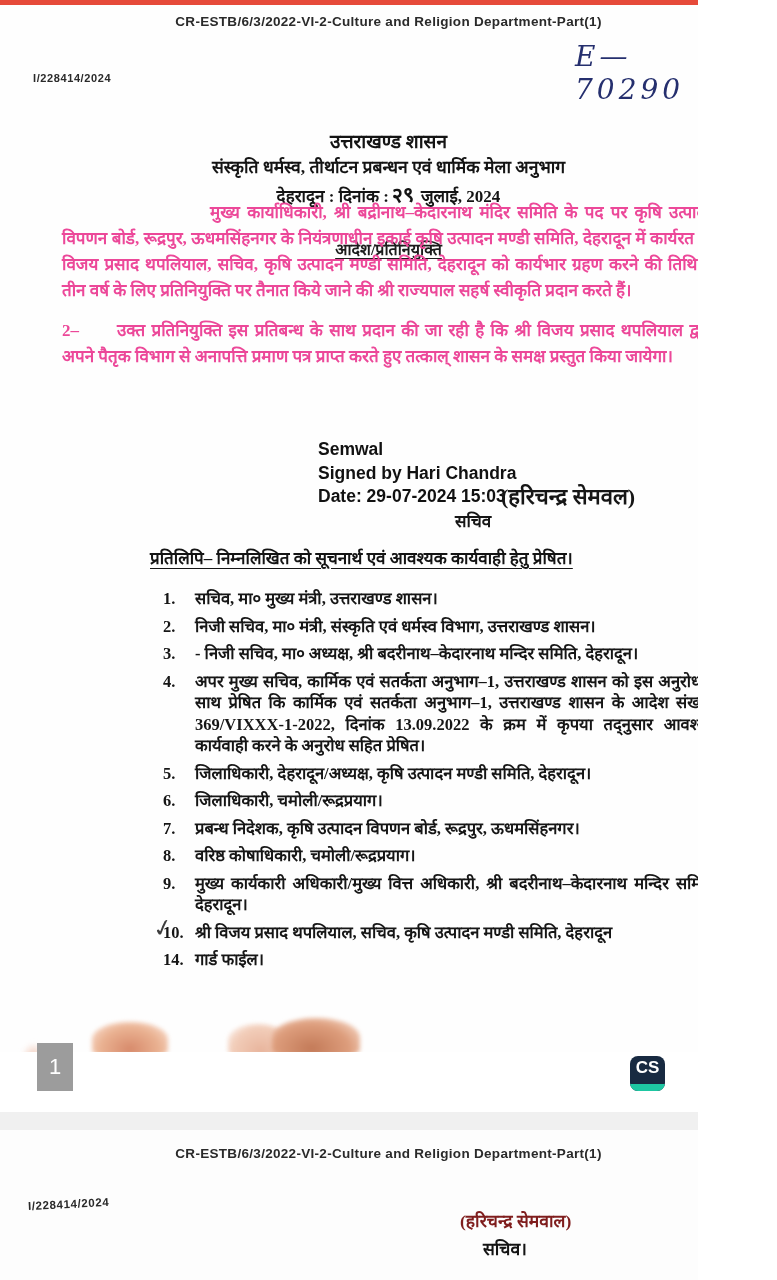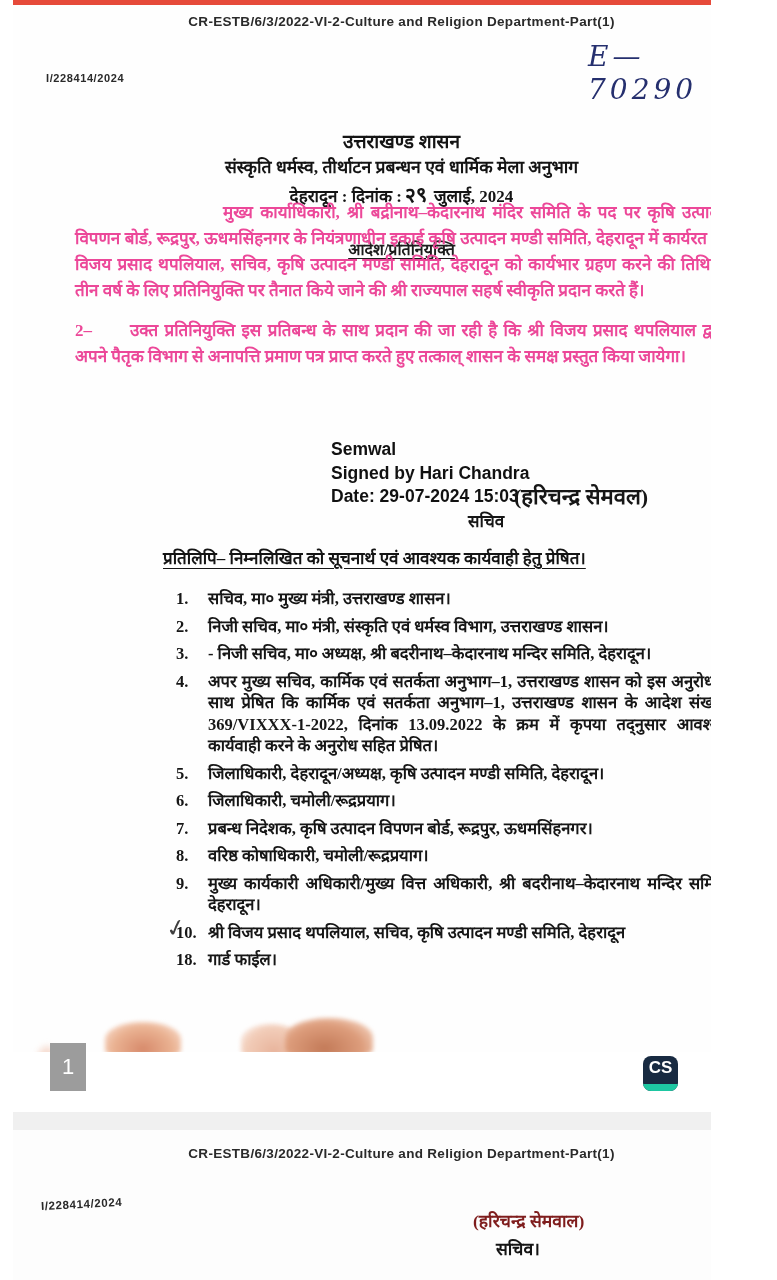--- a/index.html
+++ b/index.html
@@ -1,17 +1,17 @@
 <!DOCTYPE html>
 <html><head>
 <meta charset="utf-8">
 <style>
   html,body{margin:0;padding:0;background:#ffffff;}
   #screen{position:relative;width:698px;height:1280px;background:#ffffff;overflow:hidden;
-          font-family:"Liberation Serif","DejaVu Serif",serif;color:#1c1c1c;margin-left:13px;}
+          font-family:"Liberation Serif","DejaVu Serif",serif;color:#1c1c1c;}
   
   .page1{position:absolute;left:0;top:5px;width:777px;height:1107px;background:#fefefe;}
   .page1-edge{position:absolute;right:0;top:0;width:14px;height:100%;
               background:linear-gradient(to right,rgba(0,0,0,0),rgba(0,0,0,0.06));}
   .topbar{position:absolute;left:0;top:0;width:777px;height:5px;background:#e64a3a;}
   .separator{position:absolute;left:0;top:1112px;width:777px;height:18px;background:#f0f0f0;}
   .page2{position:absolute;left:0;top:1130px;width:777px;height:150px;background:#fdfdfd;}
 
   .hdr-ref{position:absolute;left:0;width:777px;text-align:center;
            font-family:"Liberation Sans","DejaVu Sans",sans-serif;
@@ -167,21 +167,21 @@
     </div>
     <div class="li">
       <span class="num">9.</span>
       <span class="txt">मुख्य कार्यकारी अधिकारी/मुख्य वित्त अधिकारी, श्री बदरीनाथ–केदारनाथ मन्दिर समिति, देहरादून।</span>
     </div>
     <div class="li">
       <span class="num"><span>10.</span><span class="tick">✓</span></span>
       <span class="txt">श्री विजय प्रसाद थपलियाल, सचिव, कृषि उत्पादन मण्डी समिति, देहरादून</span>
     </div>
     <div class="li">
-      <span class="num">18.</span>
+      <span class="num">14.</span>
       <span class="txt">गार्ड फाईल।</span>
     </div>
   </div>
 
   <div class="blob blob-a"></div>
   <div class="blob blob-b1"></div>
   <div class="blob blob-b2"></div>
   <div class="blob-c blob"></div>
   <div class="photo-cut"></div>
 

